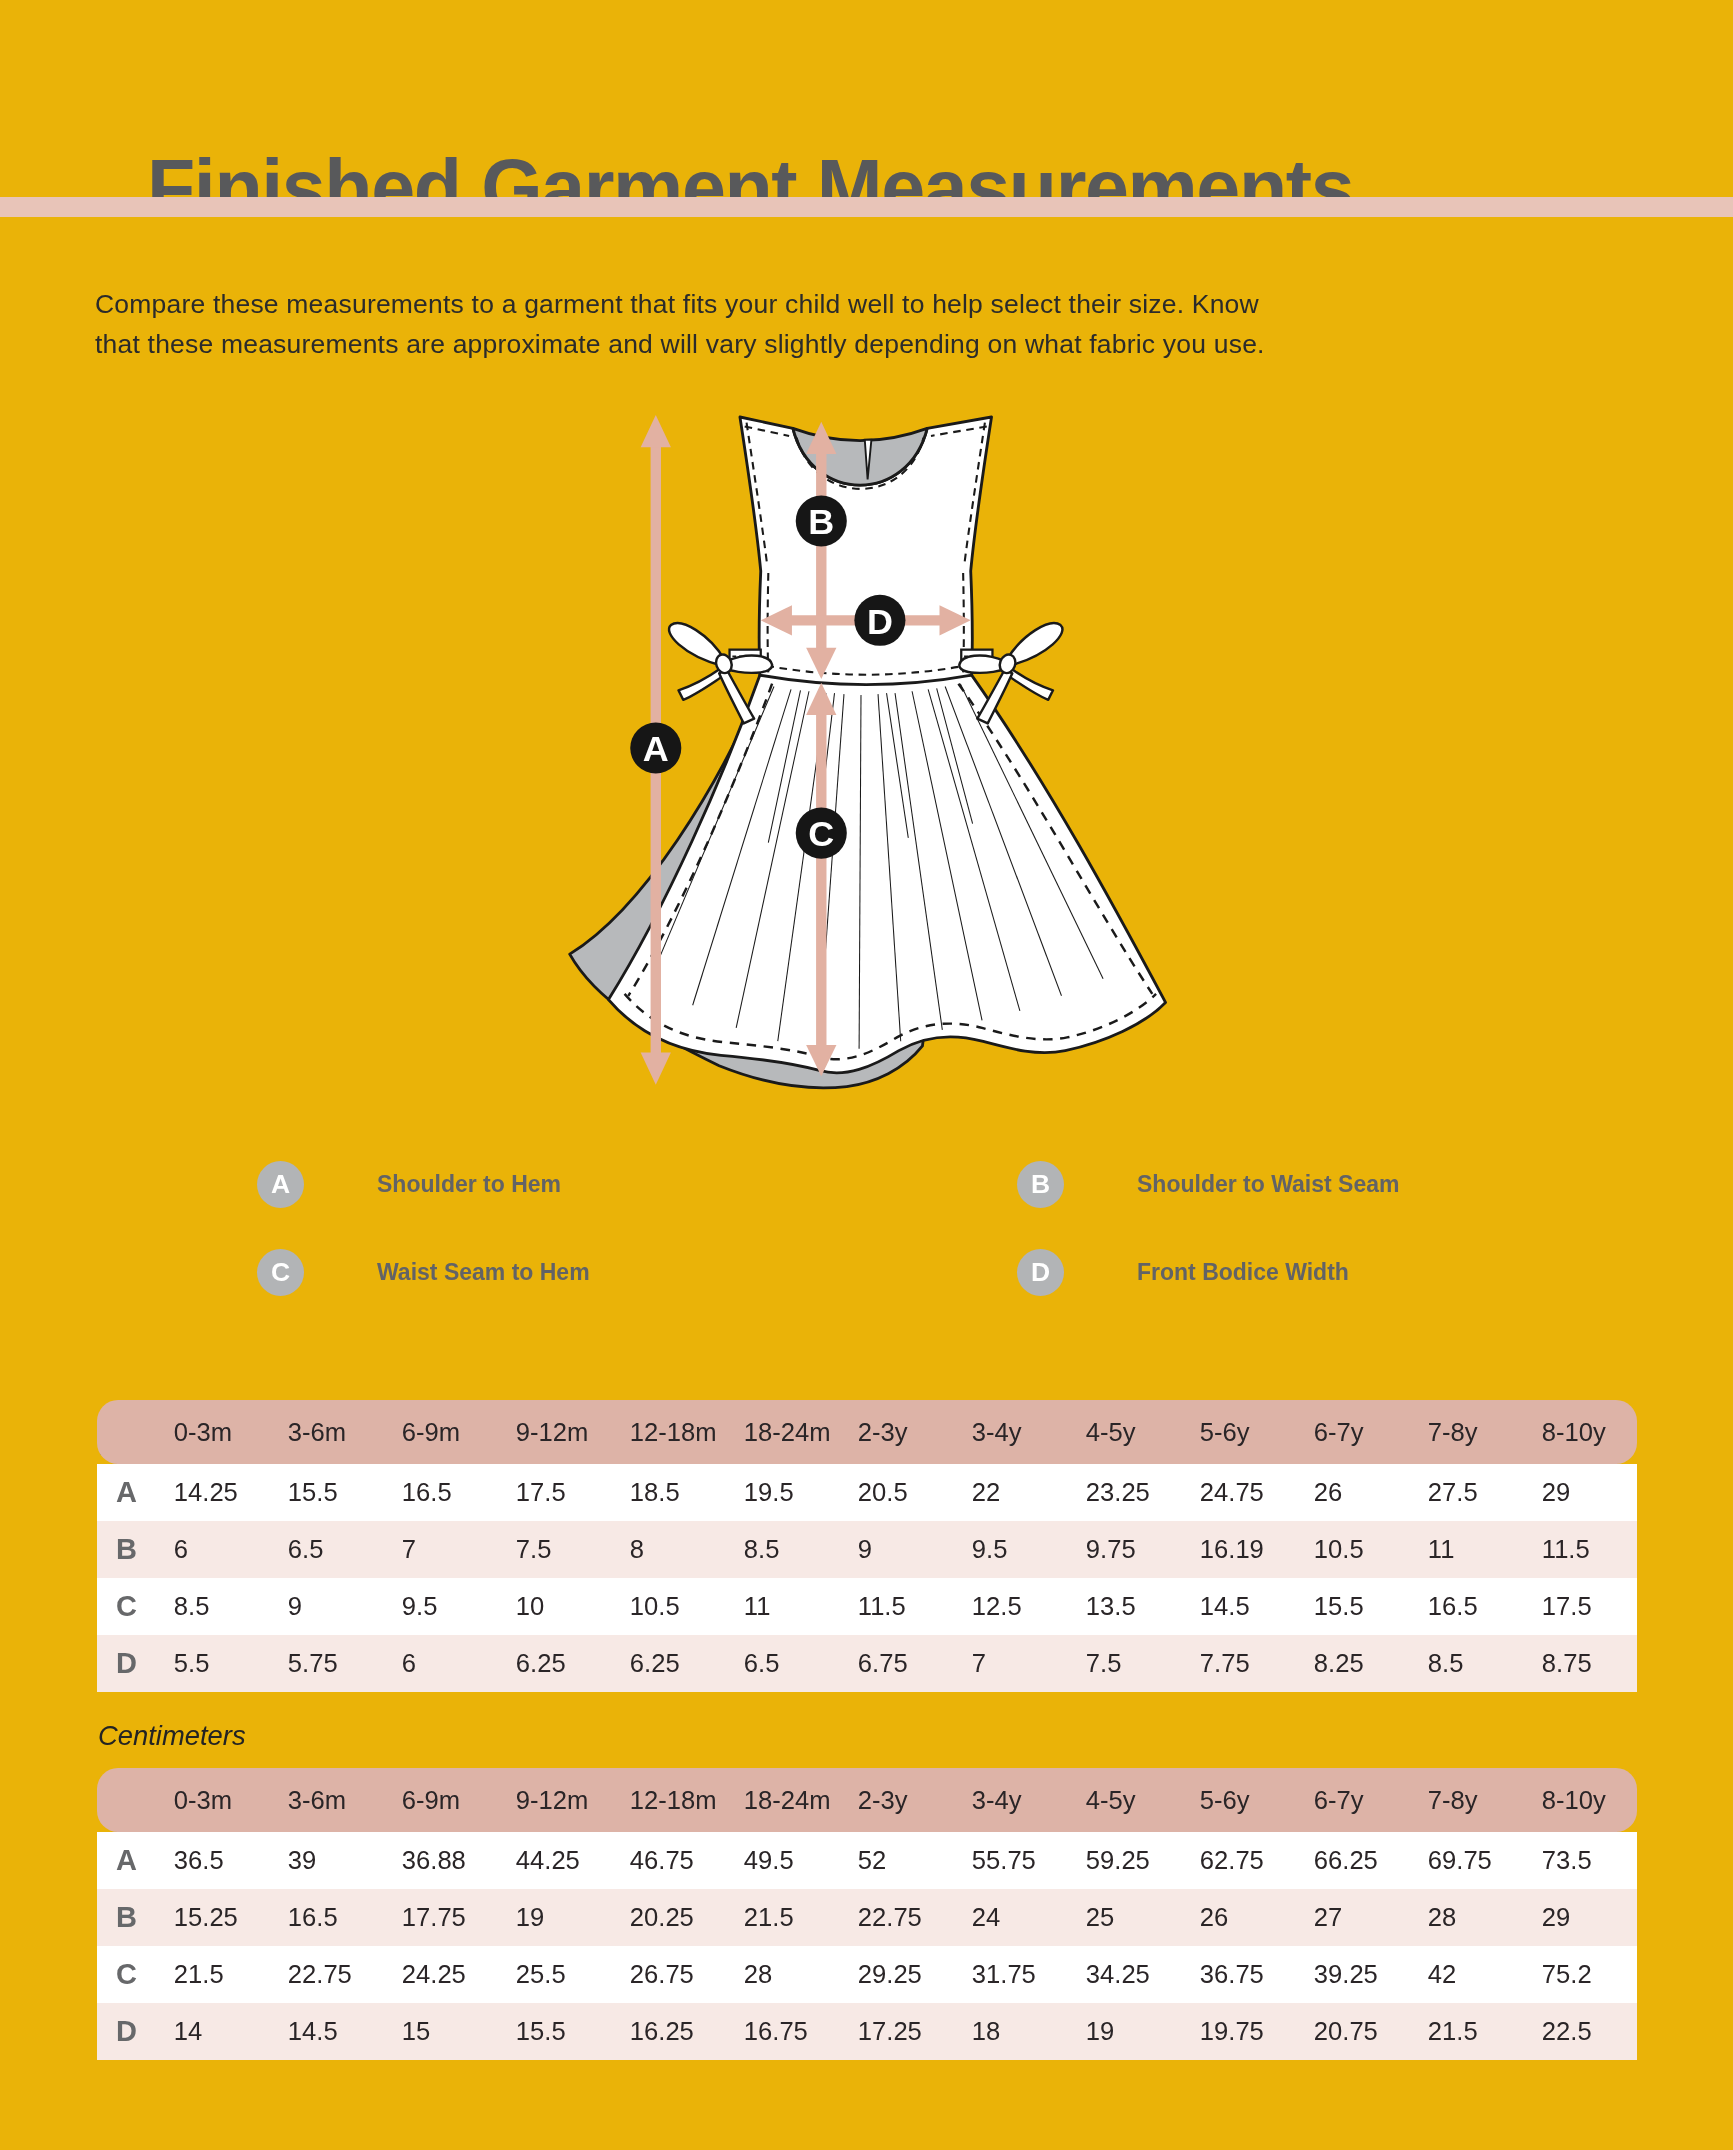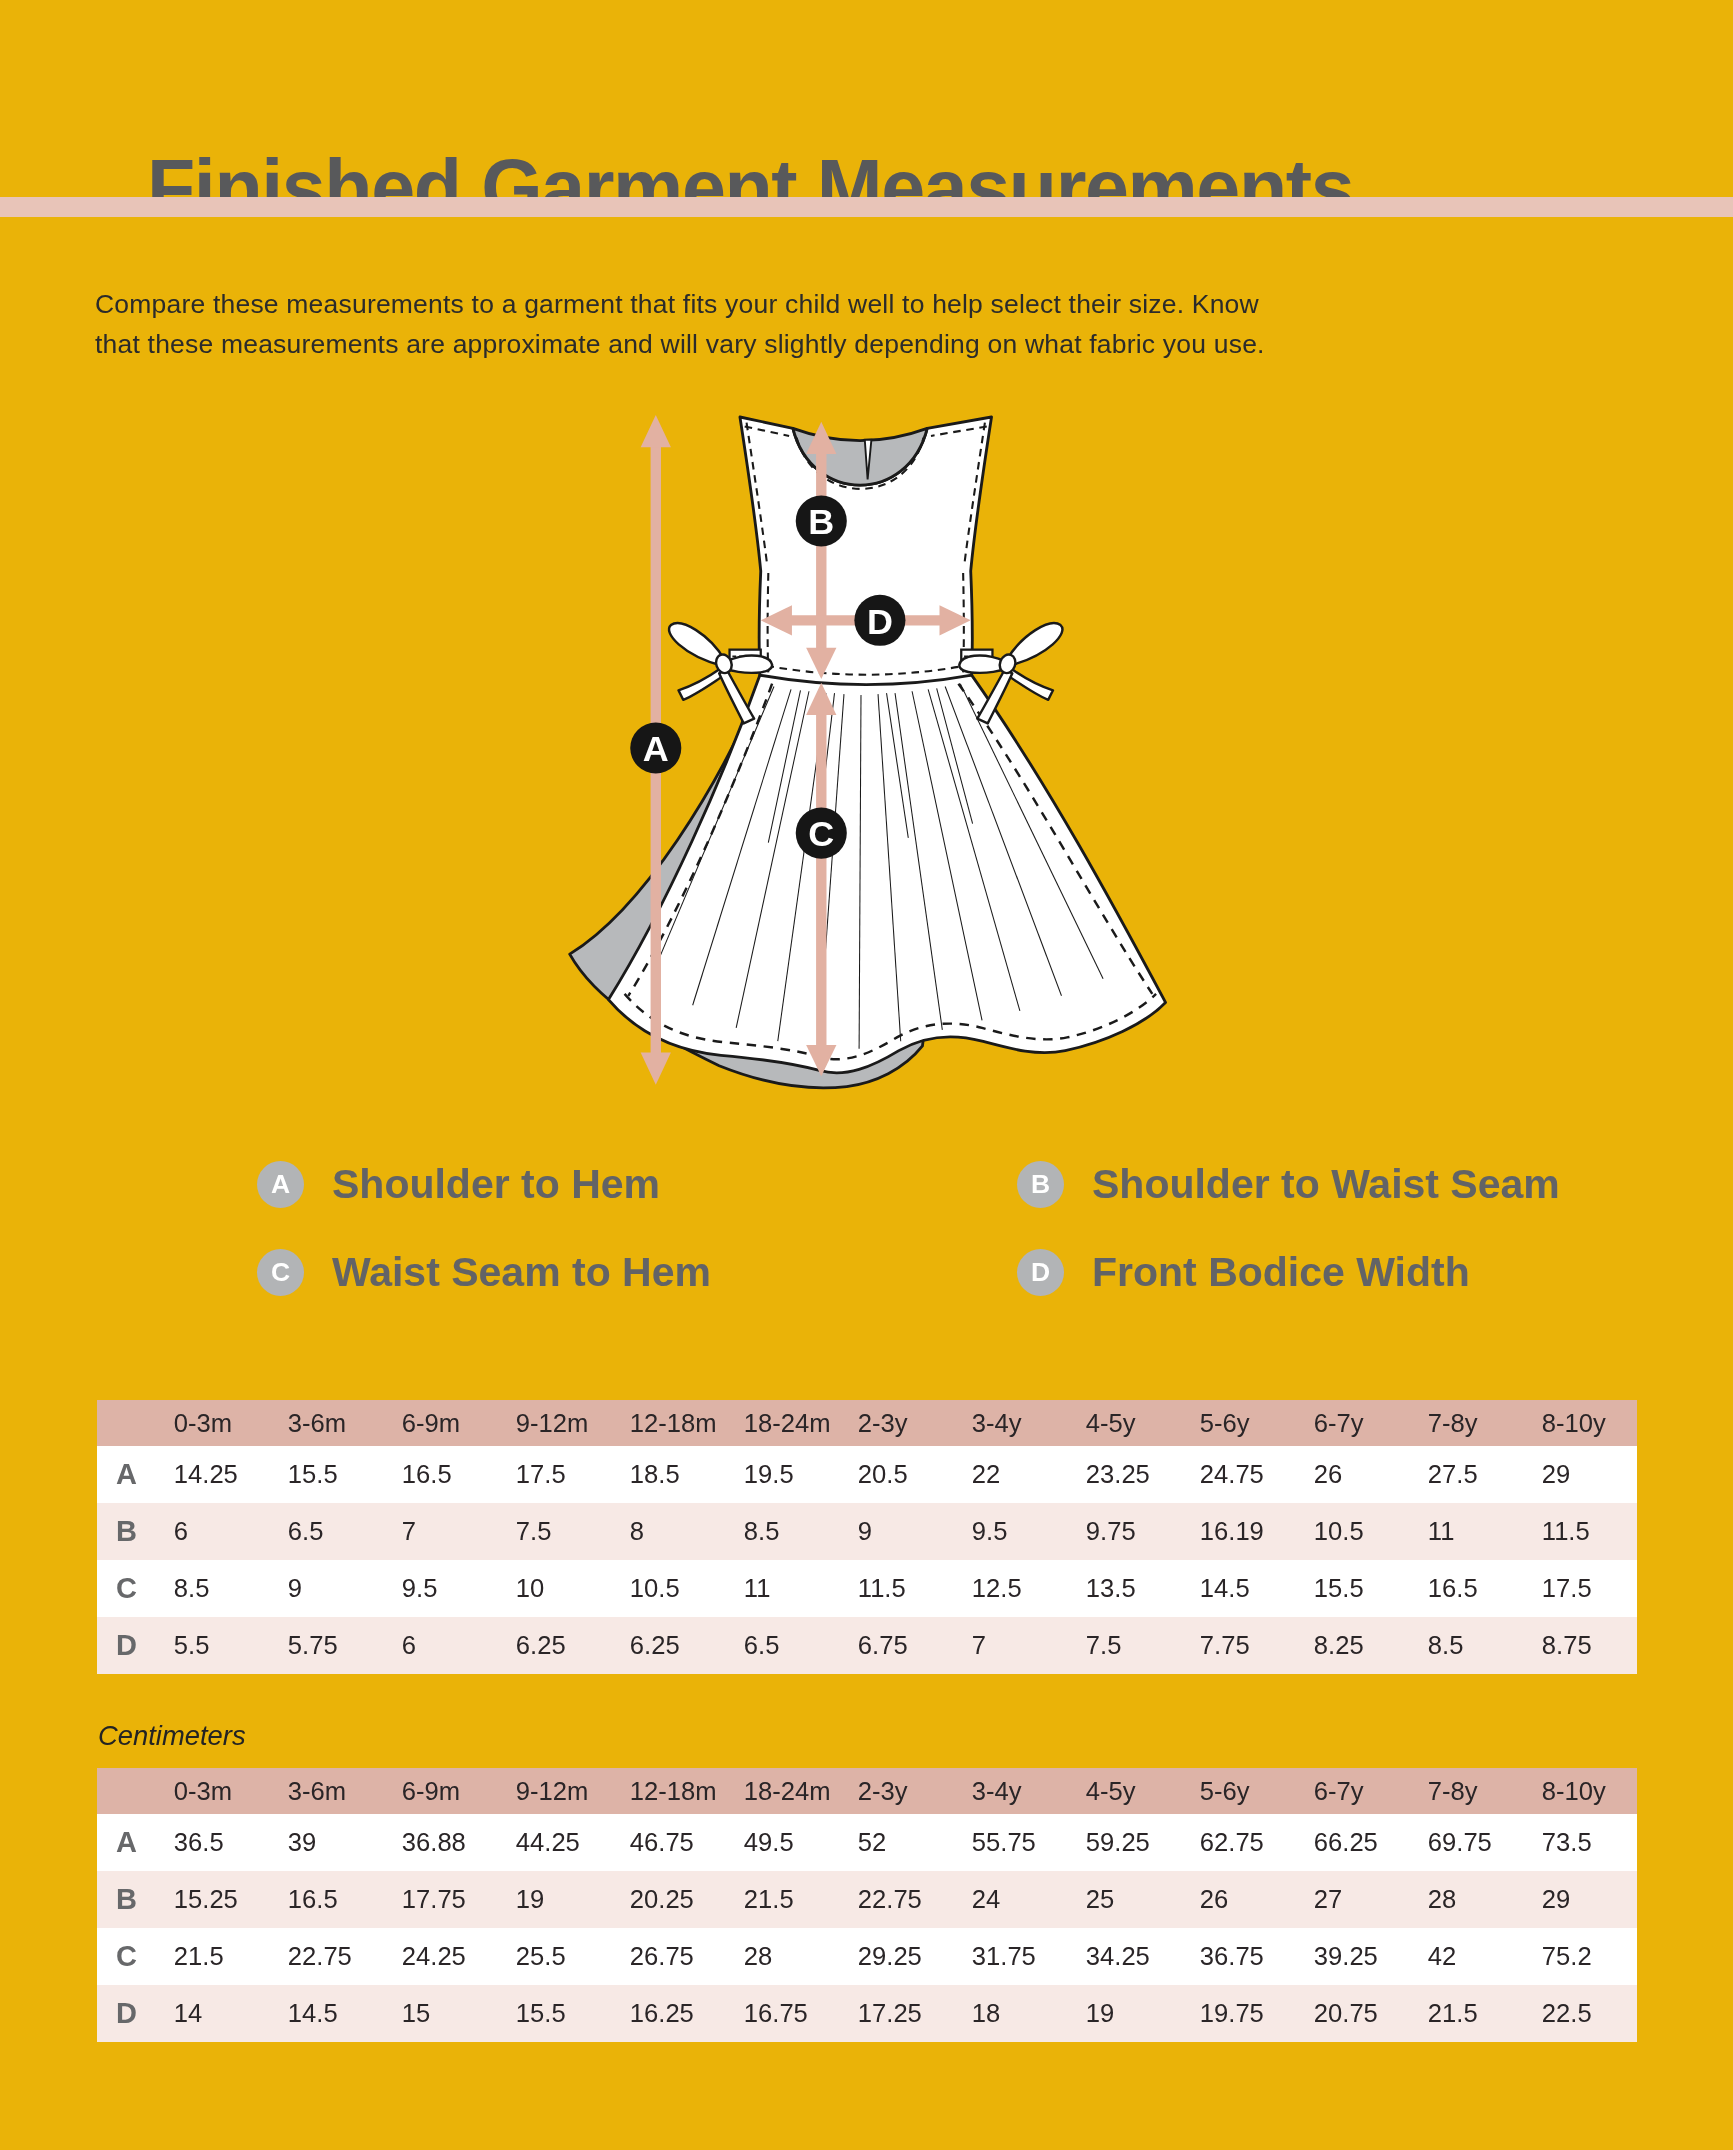--- a/index.html
+++ b/index.html
@@ -11,28 +11,28 @@
   .top-bar{position:absolute;left:0;top:197px;width:1734px;height:20px;background:#e8c4b8;}
 
   .intro{position:absolute;left:95px;top:257px;width:1590px;font-size:26.5px;line-height:40px;
     color:#2b2b2b;letter-spacing:0.2px;}
 
   .dress-wrap{position:absolute;left:530px;top:379px;width:662px;height:738px;}
 
   .legend-item{position:absolute;display:flex;align-items:center;gap:28px;}
   .lcircle{width:47px;height:47px;border-radius:50%;background:#b2b4b6;color:#ffffff;
     font-weight:bold;font-size:26.5px;display:flex;align-items:center;justify-content:center;flex:0 0 auto;}
-  .llabel{font-size:41px;font-weight:bold;color:#626366;white-space:nowrap;}
+  .llabel{font-size:23px;font-weight:bold;color:#626366;white-space:nowrap;margin-left:45px;}
 
   .section-title{position:absolute;left:98px;font-size:27.4px;color:#232323;}
 
   .mtable-mount{position:absolute;left:97px;width:1540px;}
   .mtable{width:1540px;}
   .trow{display:grid;grid-template-columns:74px repeat(12,114px) 97px;align-items:center;}
-  .thead{height:46px;background:#ddb3a7;}
+  .thead{height:64px;background:#ddb3a7;border-radius:21px;}
   .trow.white{height:57px;background:#ffffff;}
   .trow.pink{height:57px;background:#f7e9e5;}
   .hcell{font-size:25.6px;color:#2a2527;padding-left:2.8px;}
   .dcell{font-size:25.6px;color:#2a2527;padding-left:2.8px;}
   .rlabel{font-size:29px;font-weight:bold;color:#67686a;padding-left:19px;}
 
   svg text{font-family:"Liberation Sans",sans-serif;}
 </style>
 </head>
 <body>

